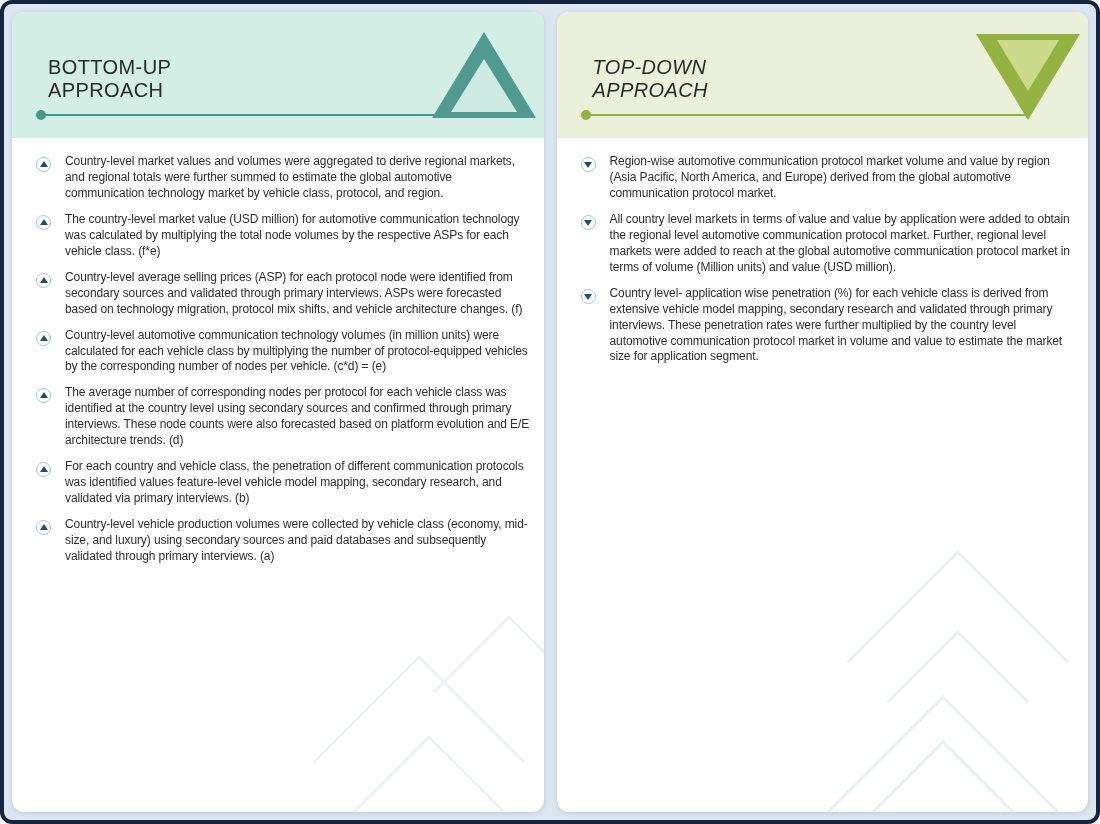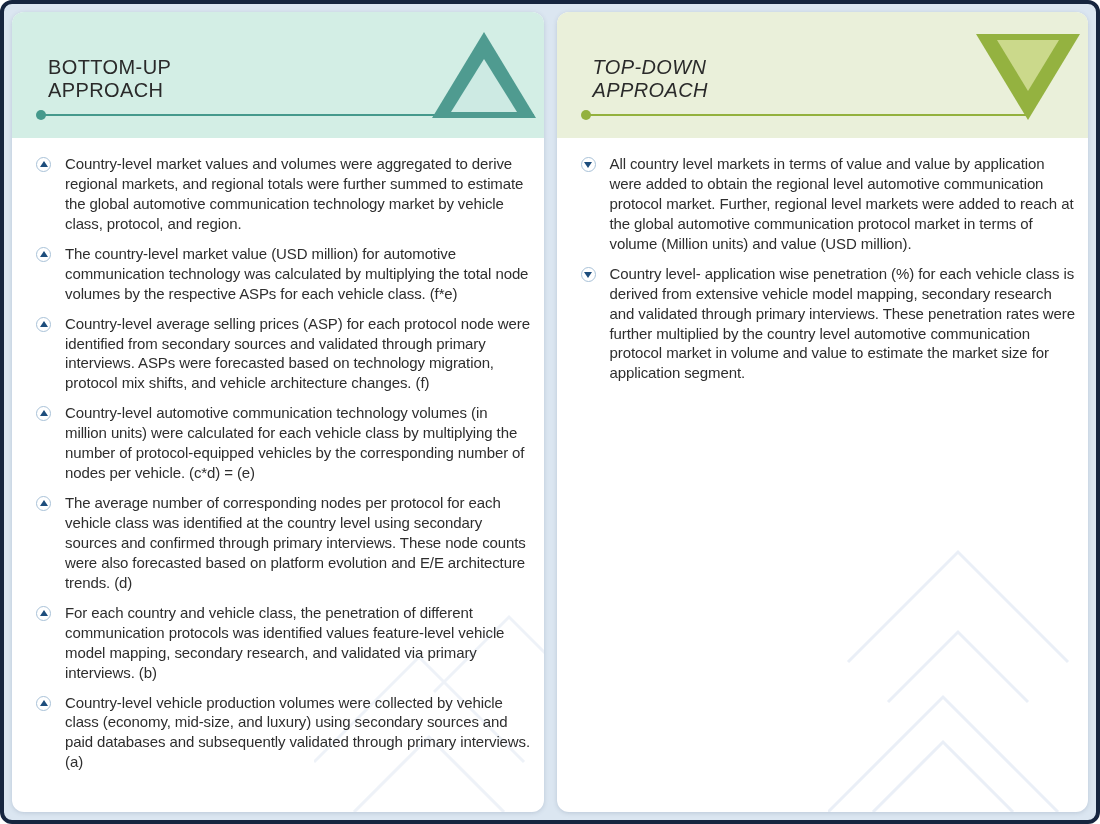--- a/index.html
+++ b/index.html
@@ -44,21 +44,21 @@
     content:'';width:0;height:0;
     border-left:4px solid transparent;border-right:4px solid transparent;
     border-bottom:6px solid #1d4d7c;margin-top:-1px;
   }
   .bmark.down::before{
     content:'';width:0;height:0;
     border-left:4px solid transparent;border-right:4px solid transparent;
     border-top:6px solid #1d4d7c;margin-top:1px;
   }
   .btext{
-    margin-left:14px;font-size:15px;line-height:1.33;color:#2e2e2e;
+    margin-left:14px;font-size:12px;line-height:1.33;color:#2e2e2e;
     letter-spacing:-.1px;
   }
   .wm{position:absolute;right:0;bottom:0;z-index:0;pointer-events:none;}
 </style>
 </head>
 <body>
 
 <div class="frame">
 
   <div class="panel panel-left">
@@ -120,20 +120,24 @@
       </div>
       <div class="header-rule"></div>
       <svg class="logo" viewBox="0 0 104 86">
         <polygon points="0,0 104,0 52,86" fill="#94b240"></polygon>
         <polygon points="21,6 83,6 52,57" fill="#cbd98b"></polygon>
       </svg>
     </div>
     <ul class="bullets">
       <li class="bullet">
         <span class="bmark down"></span>
+        <span class="btext">Region-wise automotive communication protocol market volume and value by region (Asia Pacific, North America, and Europe) derived from the global automotive communication protocol market.</span>
+      </li>
+      <li class="bullet">
+        <span class="bmark down"></span>
         <span class="btext">All country level markets in terms of value and value by application were added to obtain the regional level automotive communication protocol market. Further, regional level markets were added to reach at the global automotive communication protocol market in terms of volume (Million units) and value (USD million).</span>
       </li>
       <li class="bullet">
         <span class="bmark down"></span>
         <span class="btext">Country level- application wise penetration (%) for each vehicle class is derived from extensive vehicle model mapping, secondary research and validated through primary interviews. These penetration rates were further multiplied by the country level automotive communication protocol market in volume and value to estimate the market size for application segment.</span>
       </li>
     </ul>
     <svg class="wm" width="260" height="280" viewBox="0 0 260 280">
       <g fill="none" stroke="#eaeff7" stroke-width="3">
         <path d="M20,130 L130,20 L240,130"></path>

